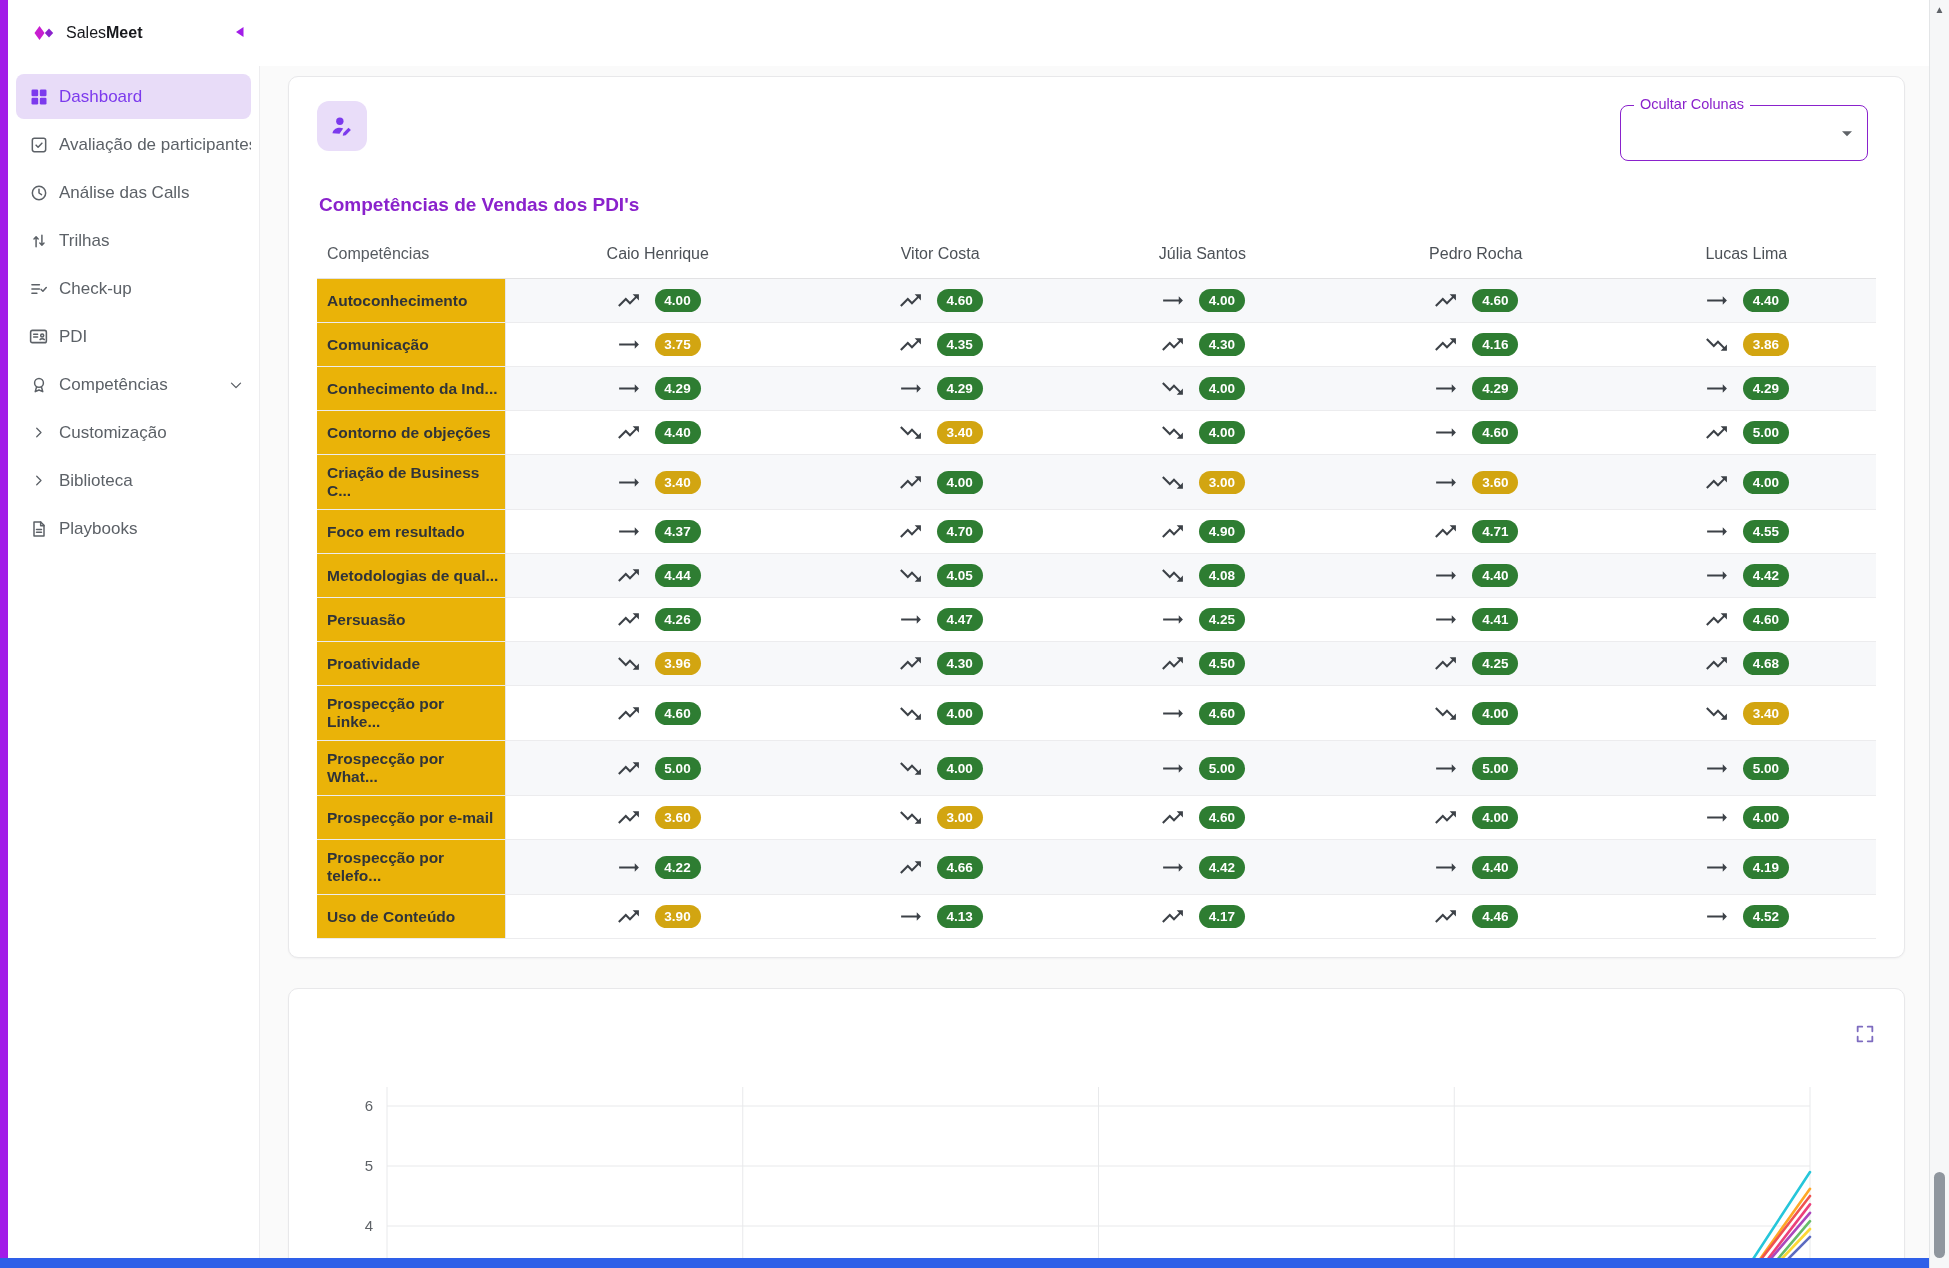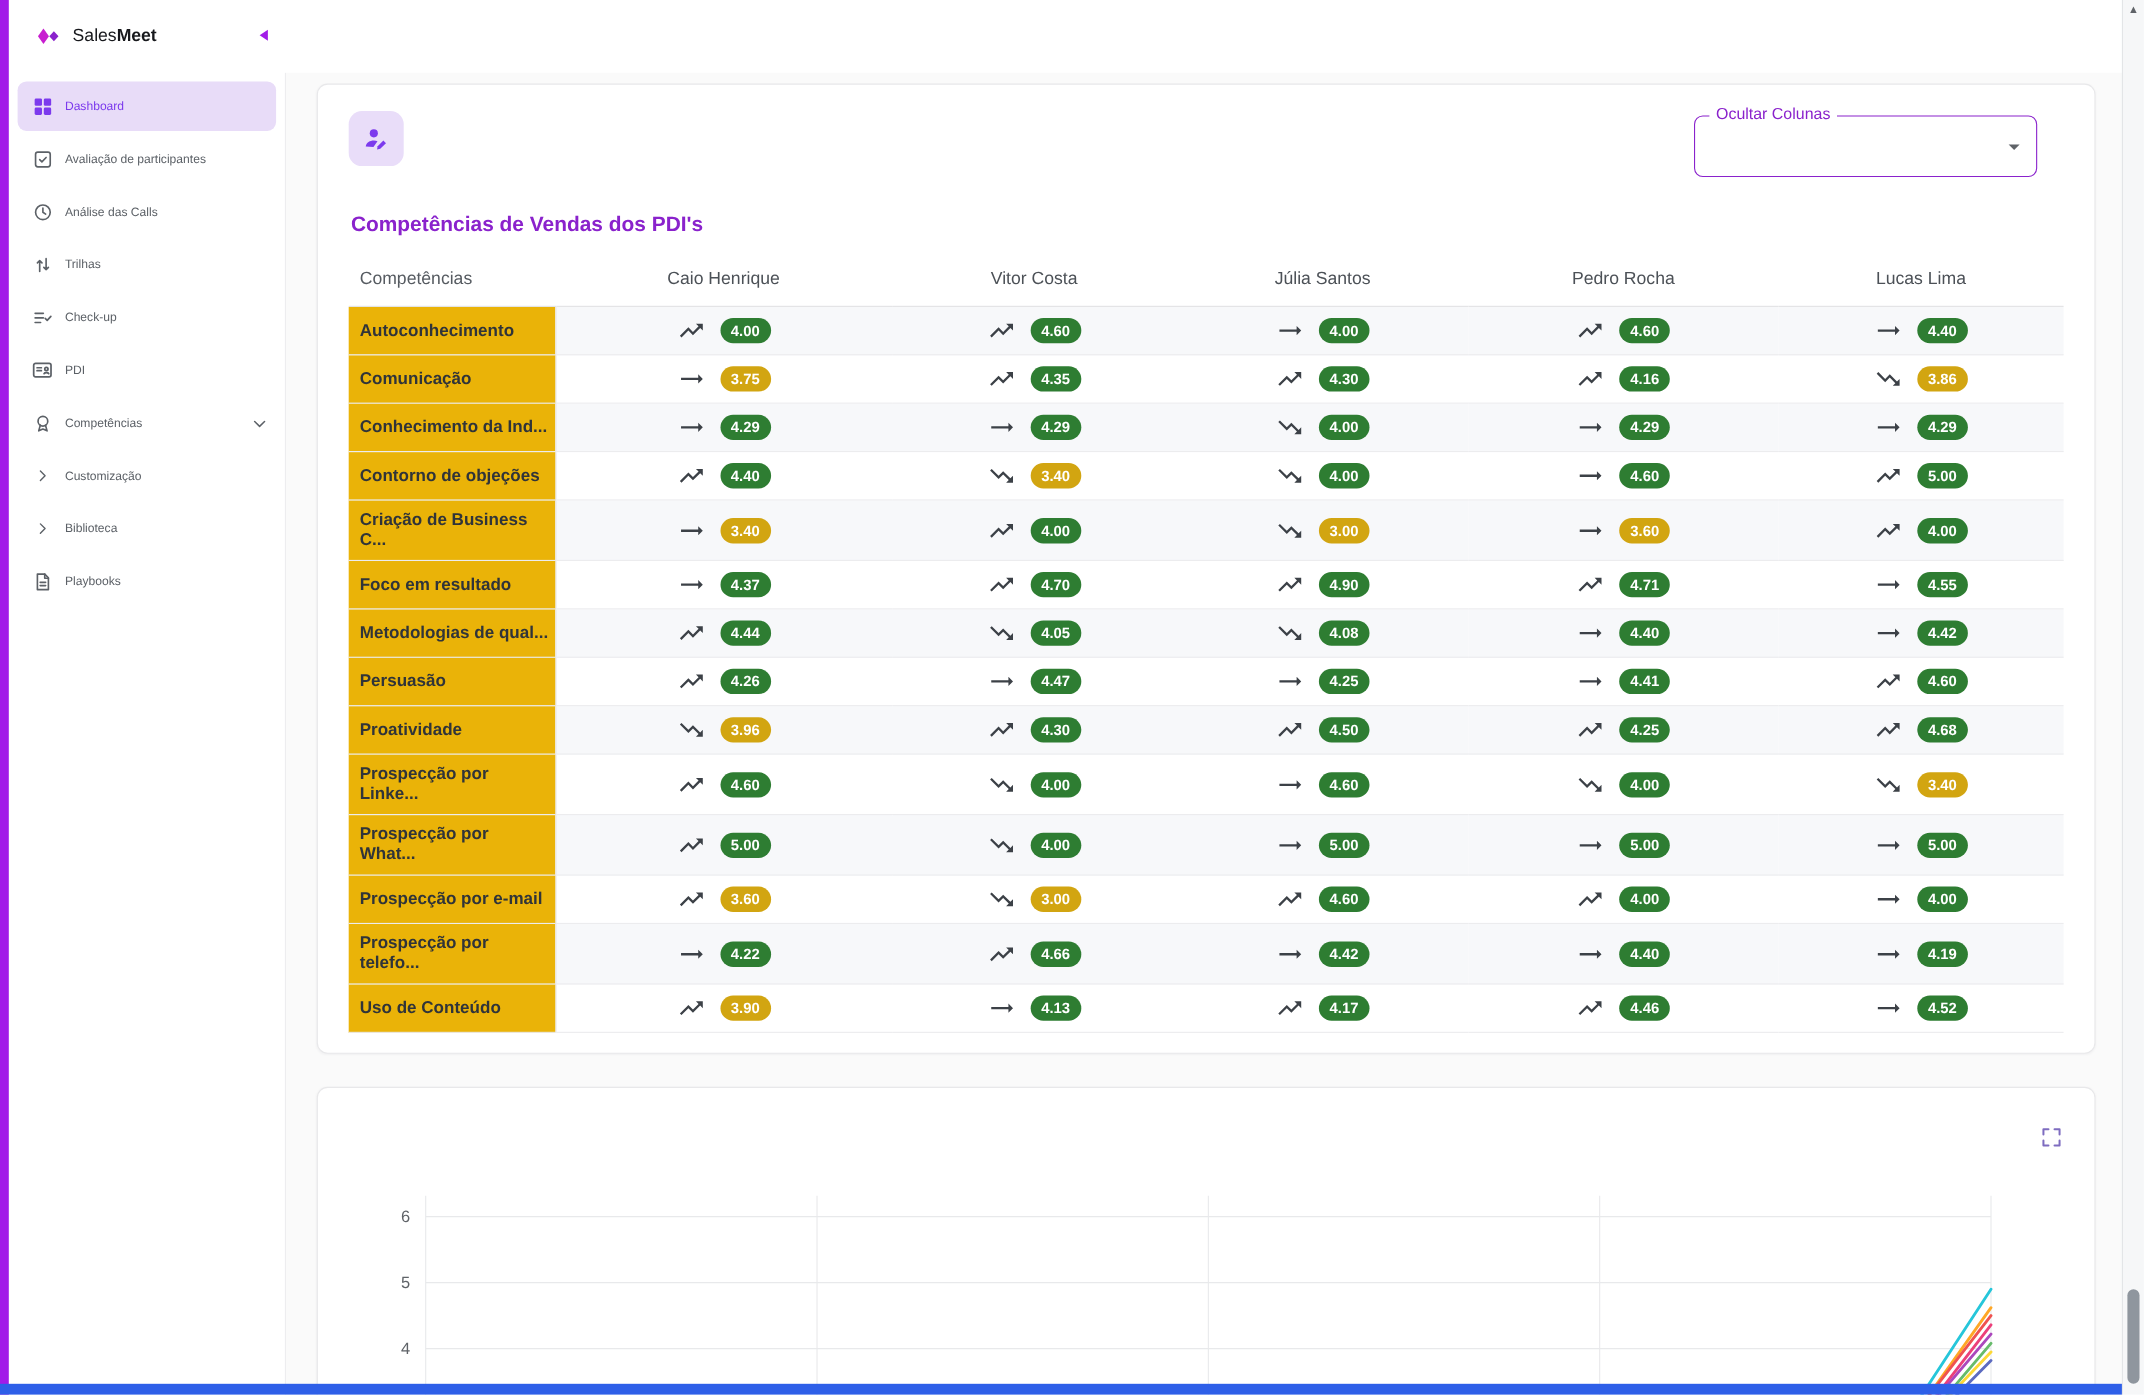--- a/index.html
+++ b/index.html
@@ -15,30 +15,30 @@
   .scroll-thumb{position:absolute;left:4px;width:11px;top:1172px;height:86px;border-radius:6px;background:#8f969e;cursor:pointer}
 
   .app{margin-left:8px;margin-right:20px;height:100%}
   .topbar{height:66px;background:#fff;display:flex;align-items:center;padding-left:24px;position:relative}
   .brand{display:flex;align-items:center;gap:7px;font-size:16px;color:#17181c}
   .brand b{font-weight:800}
   .collapse{position:absolute;left:226px;top:26px;color:var(--frame-left);cursor:pointer;display:flex}
 
   .layout{display:flex;height:calc(100% - 66px)}
   .sidebar{width:252px;background:#fff;border-right:1px solid #ededef;padding:8px 8px 0;flex:none}
-  .side-item{display:flex;align-items:center;gap:10px;padding:12px 6px 12px 12px;border-radius:8px;font-size:11px;color:#5c6167;cursor:pointer;margin-bottom:3px;white-space:nowrap;overflow:hidden}
+  .side-item{display:flex;align-items:center;gap:10px;padding:12px 6px 12px 12px;border-radius:8px;font-size:17px;color:#5c6167;cursor:pointer;margin-bottom:3px;white-space:nowrap;overflow:hidden}
   .side-item .icn{width:21px;height:21px;display:flex;align-items:center;justify-content:center;flex:none}
   .side-item .trail{margin-left:auto;display:flex;flex:none}
   .side-item.selected{background:var(--sel-bg);color:var(--sel-text)}
 
   .main{flex:1;background:#fafafa;padding:10px 24px 0 28px;overflow:hidden}
   .card{background:#fff;border:1px solid #e8e8ea;border-radius:10px;position:relative;box-shadow:0 1px 2px rgba(20,20,40,.04)}
   .card1{padding:24px 28px 18px}
   .person-tile{width:50px;height:50px;border-radius:12px;background:#e9ddf9;color:#7c3aed;display:flex;align-items:center;justify-content:center}
-  .hide-cols{position:absolute;top:28px;right:52px;width:312px;height:56px;border:1px solid var(--accent);border-radius:8px;cursor:pointer;background:#fff}
+  .hide-cols{position:absolute;top:28px;right:36px;width:248px;height:56px;border:1px solid var(--accent);border-radius:8px;cursor:pointer;background:#fff}
   .hide-cols .flabel{position:absolute;top:-10px;left:13px;background:#fff;padding:0 6px;font-size:14.5px;color:var(--accent)}
   .hide-cols .caret{position:absolute;right:14px;top:24px;display:flex}
   .card-title{color:var(--accent);font-size:19px;font-weight:700;margin:43px 0 14px 2px}
 
   table{width:100%;border-collapse:collapse}
   thead th{font-weight:400;color:#4c5157;font-size:16px;padding:15px 6px;text-align:center;border-bottom:1px solid #e2e2e4}
   thead th.first{text-align:left;width:188px;padding-left:10px;color:#565b61}
   tbody td{border-top:1px solid #ececee;padding:9px 6px;text-align:center}
   tbody tr:first-child td{border-top:none}
   tbody tr:last-child td{border-bottom:1px solid #ececee}

